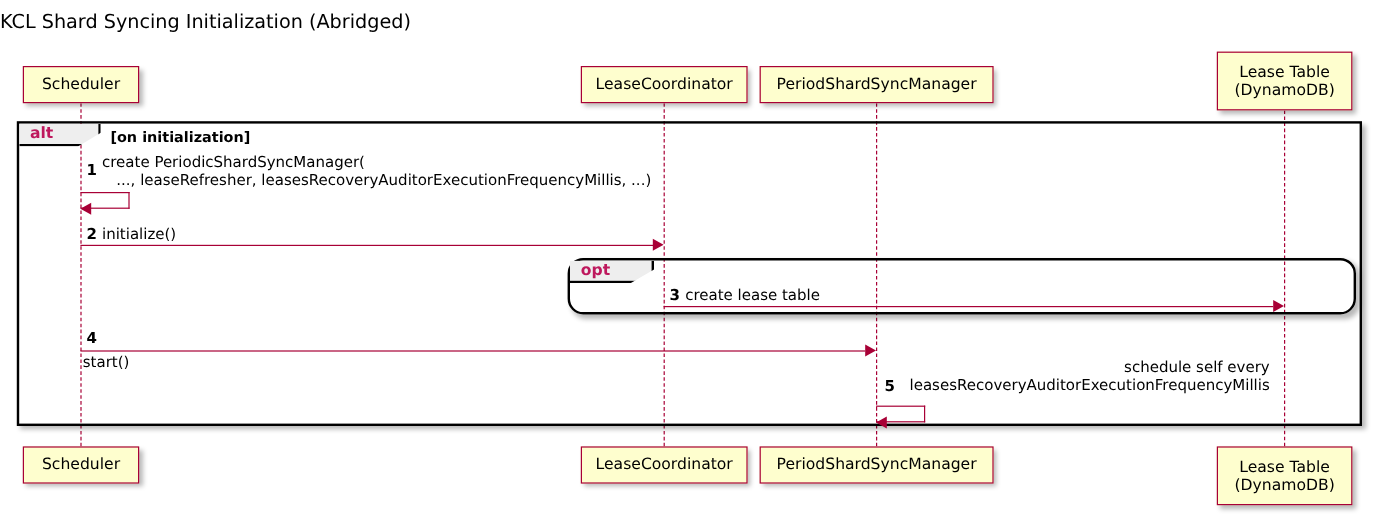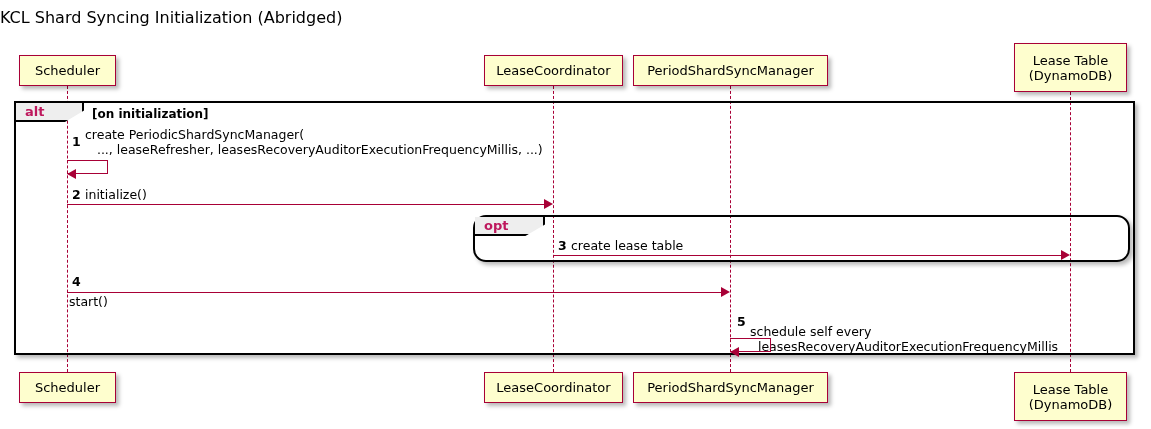--- a/index.html
+++ b/index.html
@@ -175,21 +175,21 @@
   <div class="msg-label" style="left:571px; top:238px;text-align:center;">create lease table</div>
   <div class="msg-line" style="left:553px; top:255px; width:508px;"></div>
   <div class="msg-arrow right" style="left:1061px; top:250px;"></div>
 
   <div class="msg-num" style="left:72px; top:274px;">4</div>
   <div class="msg-label" style="left:69px; top:274px;margin-top:20px;">start()</div>
   <div class="msg-line" style="left:67px; top:292px; width:654px;"></div>
   <div class="msg-arrow right" style="left:721px; top:287px;"></div>
 
   <div class="msg-num" style="left:737px; top:314px;">5</div>
-  <div class="msg-label" style="left:750px; top:324px;">schedule self every
+  <div class="msg-label" style="left:750px; top:298px;text-align:right;">schedule self every
   leasesRecoveryAuditorExecutionFrequencyMillis</div>
   <div class="self-loop" style="left:730px; top:338px; width:41px; height:14px;"></div>
   <div class="msg-arrow left" style="left:730px; top:347px;"></div>
 
   <div class="participant" style="left:19px; top:372px; width:97px; height:31px;">
     <span class="participant-label">Scheduler</span>
   </div>
   <div class="participant" style="left:484px; top:372px; width:139px; height:31px;">
     <span class="participant-label">LeaseCoordinator</span>
   </div>

